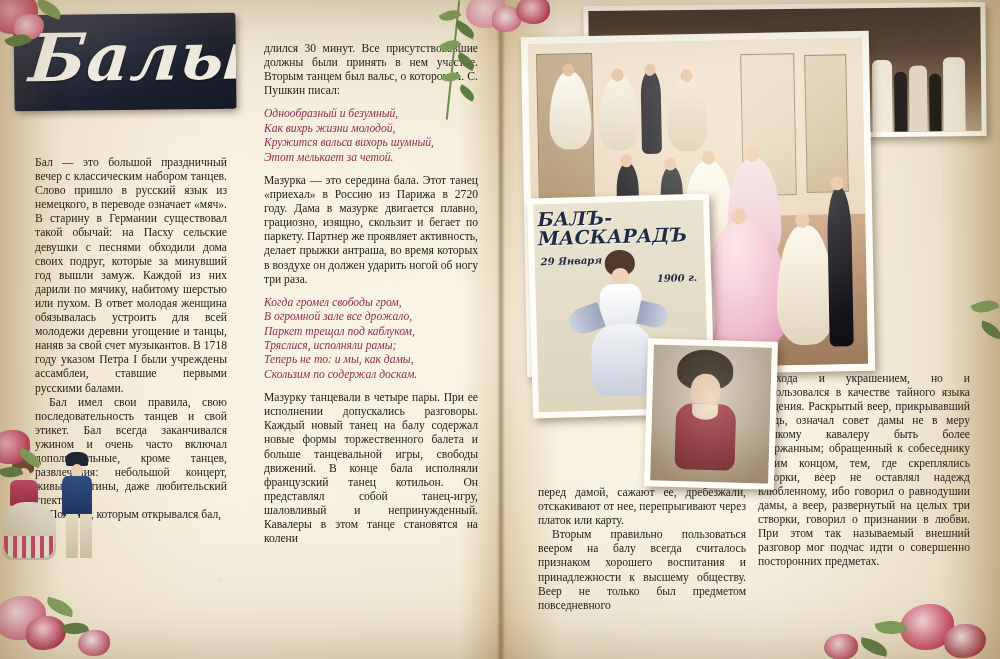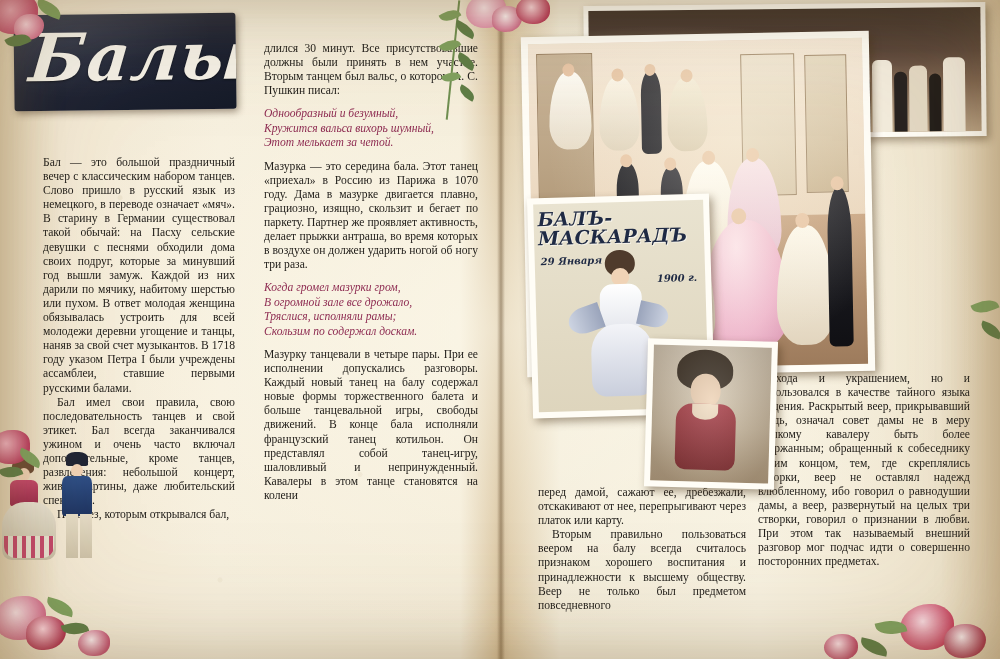--- a/index.html
+++ b/index.html
@@ -61,21 +61,21 @@
     transform:skewX(-6deg);
   }
 
   
   .col { position:absolute; font-size:11.6px; line-height:14.1px; color:#23201c; text-align:justify; }
   .col p { margin:0 0 0 0; text-indent:14px; }
   .col p.noind { text-indent:0; }
   .verse { color:#8e2c52; font-style:italic; margin:9px 0 9px 0; line-height:14.4px; }
   .verse div { text-indent:0; }
 
-  #col1 { left:43px; top:156px; width:192px; }
+  #col1 { left:35px; top:156px; width:192px; }
   #col2 { left:264px; top:42px; width:214px; }
   #col3 { left:538px; top:486px; width:208px; }
   #col4 { left:758px; top:372px; width:212px; }
 
   #pagenum {
     position:absolute; left:44px; top:630px;
     font-size:12px; color:#4a4238; font-family:"Liberation Sans", sans-serif;
   }
 
   
@@ -161,28 +161,31 @@
   <div class="col" id="col1">
     <p class="noind">Бал — это большой праздничный вечер с классическим набором танцев. Слово пришло в русский язык из немецкого, в переводе означает «мяч». В старину в Германии существовал такой обычай: на Пасху сельские девушки с песнями обходили дома своих подруг, которые за минувший год вышли замуж. Каждой из них дарили по мячику, набитому шерстью или пухом. В ответ молодая женщина обязывалась устроить для всей молодежи деревни угощение и танцы, наняв за свой счет музыкантов. В 1718 году указом Петра I были учреждены ассамблеи, ставшие первыми русскими балами.</p>
     <p>Бал имел свои правила, свою последовательность танцев и свой этикет. Бал всегда заканчивался ужином и очень часто включал дополнительные, кроме танцев, развлечения: небольшой концерт, живые картины, даже любительский спектакль.</p>
     <p>Полонез, которым открывался бал,</p>
   </div>
 
   <div class="col" id="col2">
     <p class="noind">длился 30 минут. Все присутствовавшие должны были принять в нем участие. Вторым танцем был вальс, о котором А. С. Пушкин писал:</p>
     <div class="verse">
       <div>Однообразный и безумный,</div>
+      <div>Как вихрь жизни молодой,</div>
       <div>Кружится вальса вихорь шумный,</div>
       <div>Этот мелькает за четой.</div>
     </div>
-    <p class="noind">Мазурка — это середина бала. Этот танец «приехал» в Россию из Парижа в 1070 году. Дама в мазурке двигается плавно, грациозно, изящно, скользит и бегает по паркету. Партнер же проявляет активность, делает прыжки антраша, во время которых в воздухе он должен ударить ногой об ногу три раза.</p>
+    <p class="noind">Мазурка — это середина бала. Этот танец «приехал» в Россию из Парижа в 2720 году. Дама в мазурке двигается плавно, грациозно, изящно, скользит и бегает по паркету. Партнер же проявляет активность, делает прыжки антраша, во время которых в воздухе он должен ударить ногой об ногу три раза.</p>
     <div class="verse">
-      <div>Когда громел мазурки гром,</div>
+      <div>Когда громел свободы гром,</div>
       <div>В огромной зале все дрожало,</div>
+      <div>Паркет трещал под каблуком,</div>
       <div>Тряслися, исполняли рамы;</div>
+      <div>Теперь не то: и мы, как дамы,</div>
       <div>Скользим по содержал доскам.</div>
     </div>
     <p class="noind">Мазурку танцевали в четыре пары. При ее исполнении допускались разговоры. Каждый новый танец на балу содержал новые формы торжественного балета и больше танцевальной игры, свободы движений. В конце бала исполняли французский танец котильон. Он представлял собой танец-игру, шаловливый и непринужденный. Кавалеры в этом танце становятся на колени</p>
   </div>
 
   <div class="col" id="col3">
     <p class="noind">перед дамой, сажают ее, дребезжали, отскакивают от нее, перепрыгивают через платок или карту.</p>
     <p>Вторым правильно пользоваться веером на балу всегда считалось признаком хорошего воспитания и принадлежности к высшему обществу. Веер не только был предметом повседневного</p>
   </div>
 

